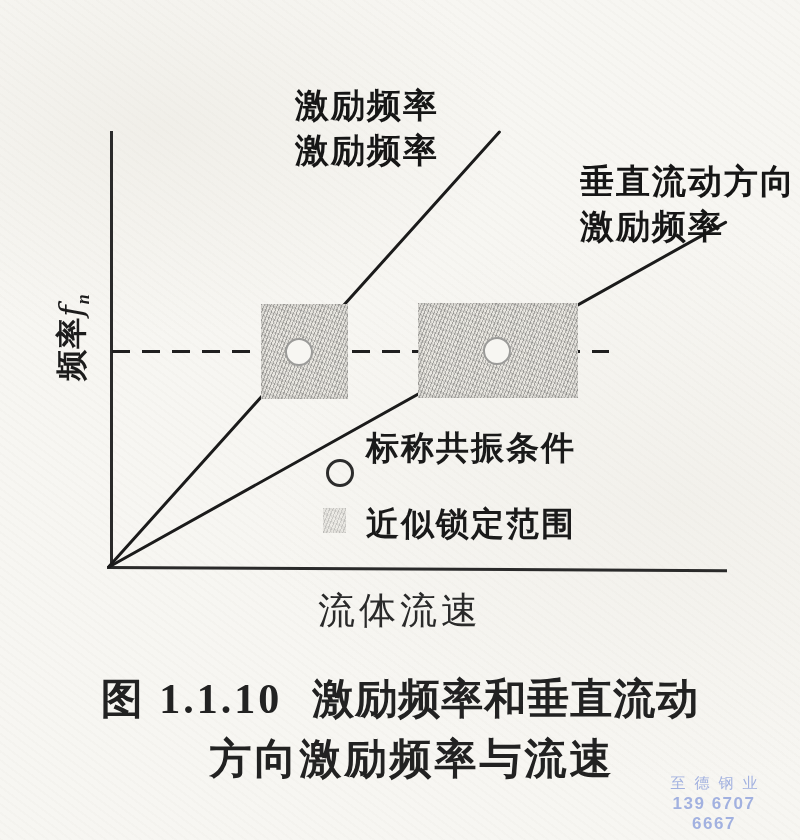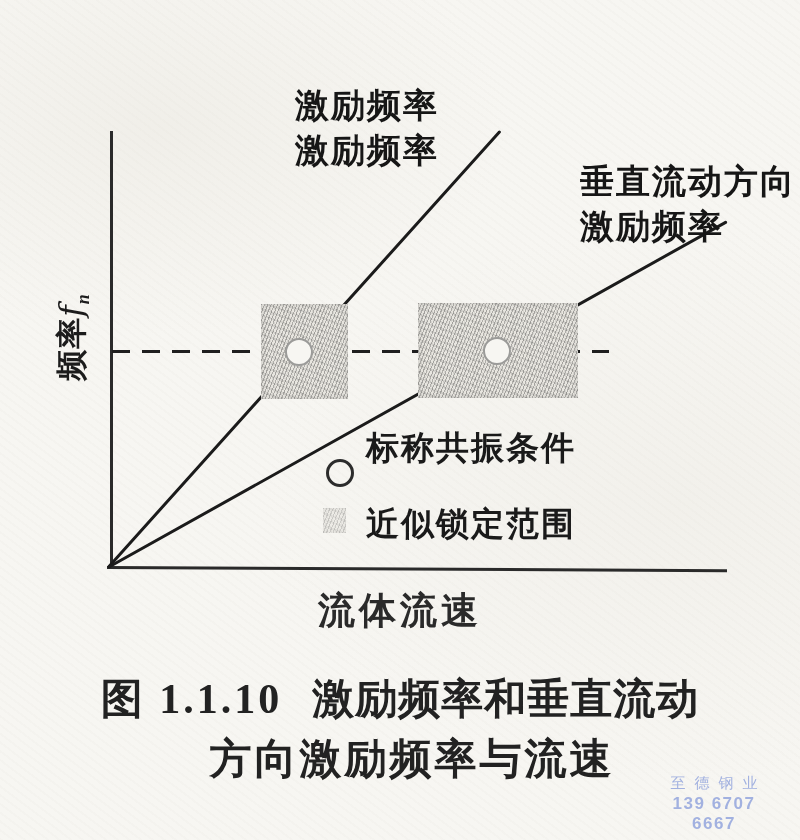--- a/index.html
+++ b/index.html
@@ -45,21 +45,21 @@
 
   
   .diagram-label{font-size:34px;font-weight:600;line-height:1.32;letter-spacing:2px;color:#161616;}
   .label-flow{left:272px;top:84px;width:190px;text-align:center;}
   .label-perp{left:544px;top:160px;width:240px;text-align:left;margin-left:36px;}
   .y-label{left:0px;top:318px;width:140px;height:38px;text-align:center;
     transform:rotate(-90deg);font-size:31px;font-weight:600;letter-spacing:1px;white-space:nowrap;}
   .y-label i{font-family:"DejaVu Serif",serif;font-weight:500;}
   .y-label sub{font-size:0.58em;font-style:italic;}
   .x-label{left:300px;top:586px;width:200px;text-align:center;
-    font-size:37px;font-weight:700;letter-spacing:4px;color:#2a2a2a;}
+    font-size:37px;font-weight:400;letter-spacing:4px;color:#2a2a2a;}
 
   
   .legend-circle{left:326px;top:459px;width:22px;height:22px;border-radius:50%;
     border:3px solid #2c2c2c;background:transparent;}
   .legend-swatch{left:323px;top:508px;width:23px;height:25px;opacity:0.55;}
   .legend-label-1{left:366px;top:426px;}
   .legend-label-2{left:366px;top:502px;text-align:right;}
   .legend-text{font-size:33px;font-weight:600;letter-spacing:2px;color:#1a1a1a;}
 
   

